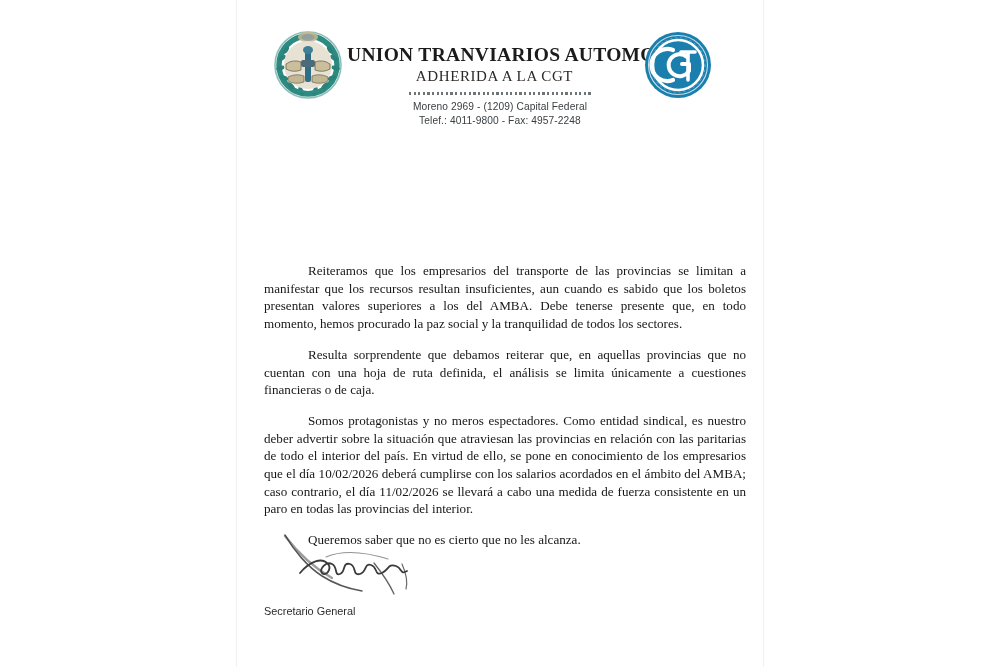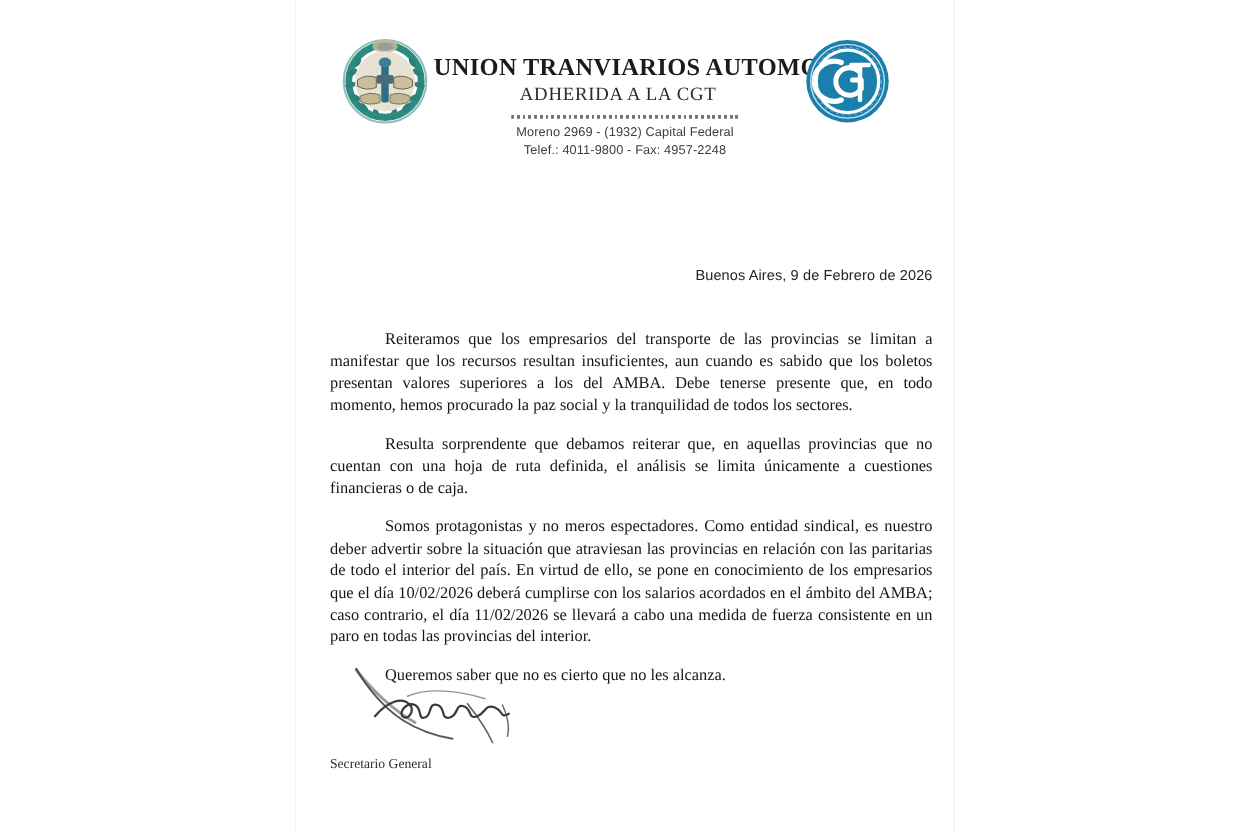--- a/index.html
+++ b/index.html
@@ -158,21 +158,21 @@
   .signature-mark svg { display: block; }
 
   .sign-name {
     font-family: "Liberation Sans", sans-serif;
     font-size: 11.6px;
     letter-spacing: 0.5px;
     color: #232527;
     margin-top: -7px;
   }
   .sign-role {
-    font-family: Liberation Serif, serif;
+    font-family: Liberation Sans, sans-serif;
     font-size: 10.9px;
     color: #2a2c2e;
     line-height: 1.42;
     margin-top: 9px;
   }
 </style>
 </head>
 <body>
 
 <div class="canvas">
@@ -236,26 +236,25 @@
           <path d="M44 27 a11 11 0 1 0 2 14 l0 -7 l-7 0" fill="none" stroke="#ffffff" stroke-width="4" stroke-linecap="round" stroke-linejoin="round"></path>
 
           <path d="M38 22 l14 0 M45 22 l0 28" fill="none" stroke="#ffffff" stroke-width="3.6" stroke-linecap="round"></path>
 
           <circle cx="35" cy="35" r="27.2" fill="none" stroke="#bcd9e8" stroke-width="0.9" opacity="0.5" stroke-dasharray="2 3"></circle>
         </svg>
       </div>
 
       <div class="contact-block">
         <div class="rule-dots"></div>
-        <div class="contact-line">Moreno 2969 - (1932) Capital Federal</div>
+        <div class="contact-line">Moreno 2969 - (1209) Capital Federal</div>
         <div class="contact-line">Telef.: 4011-9800 - Fax: 4957-2248</div>
       </div>
     </div>
 
-    <div class="date-line">Buenos Aires, 9 de Febrero de 2026</div>
 
     <div class="body-copy">
       <p class="para">Reiteramos que los empresarios del transporte de las provincias se limitan a manifestar que los recursos resultan insuficientes, aun cuando es sabido que los boletos presentan valores superiores a los del AMBA. Debe tenerse presente que, en todo momento, hemos procurado la paz social y la tranquilidad de todos los sectores.</p>
       <p class="para">Resulta sorprendente que debamos reiterar que, en aquellas provincias que no cuentan con una hoja de ruta definida, el análisis se limita únicamente a cuestiones financieras o de caja.</p>
       <p class="para">Somos protagonistas y no meros espectadores. Como entidad sindical, es nuestro deber advertir sobre la situación que atraviesan las provincias en relación con las paritarias de todo el interior del país. En virtud de ello, se pone en conocimiento de los empresarios que el día 10/02/2026 deberá cumplirse con los salarios acordados en el ámbito del AMBA; caso contrario, el día 11/02/2026 se llevará a cabo una medida de fuerza consistente en un paro en todas las provincias del interior.</p>
       <p class="para">Queremos saber que no es cierto que no les alcanza.</p>
     </div>
 
     <div class="sign-block">
       <div class="signature-mark">

